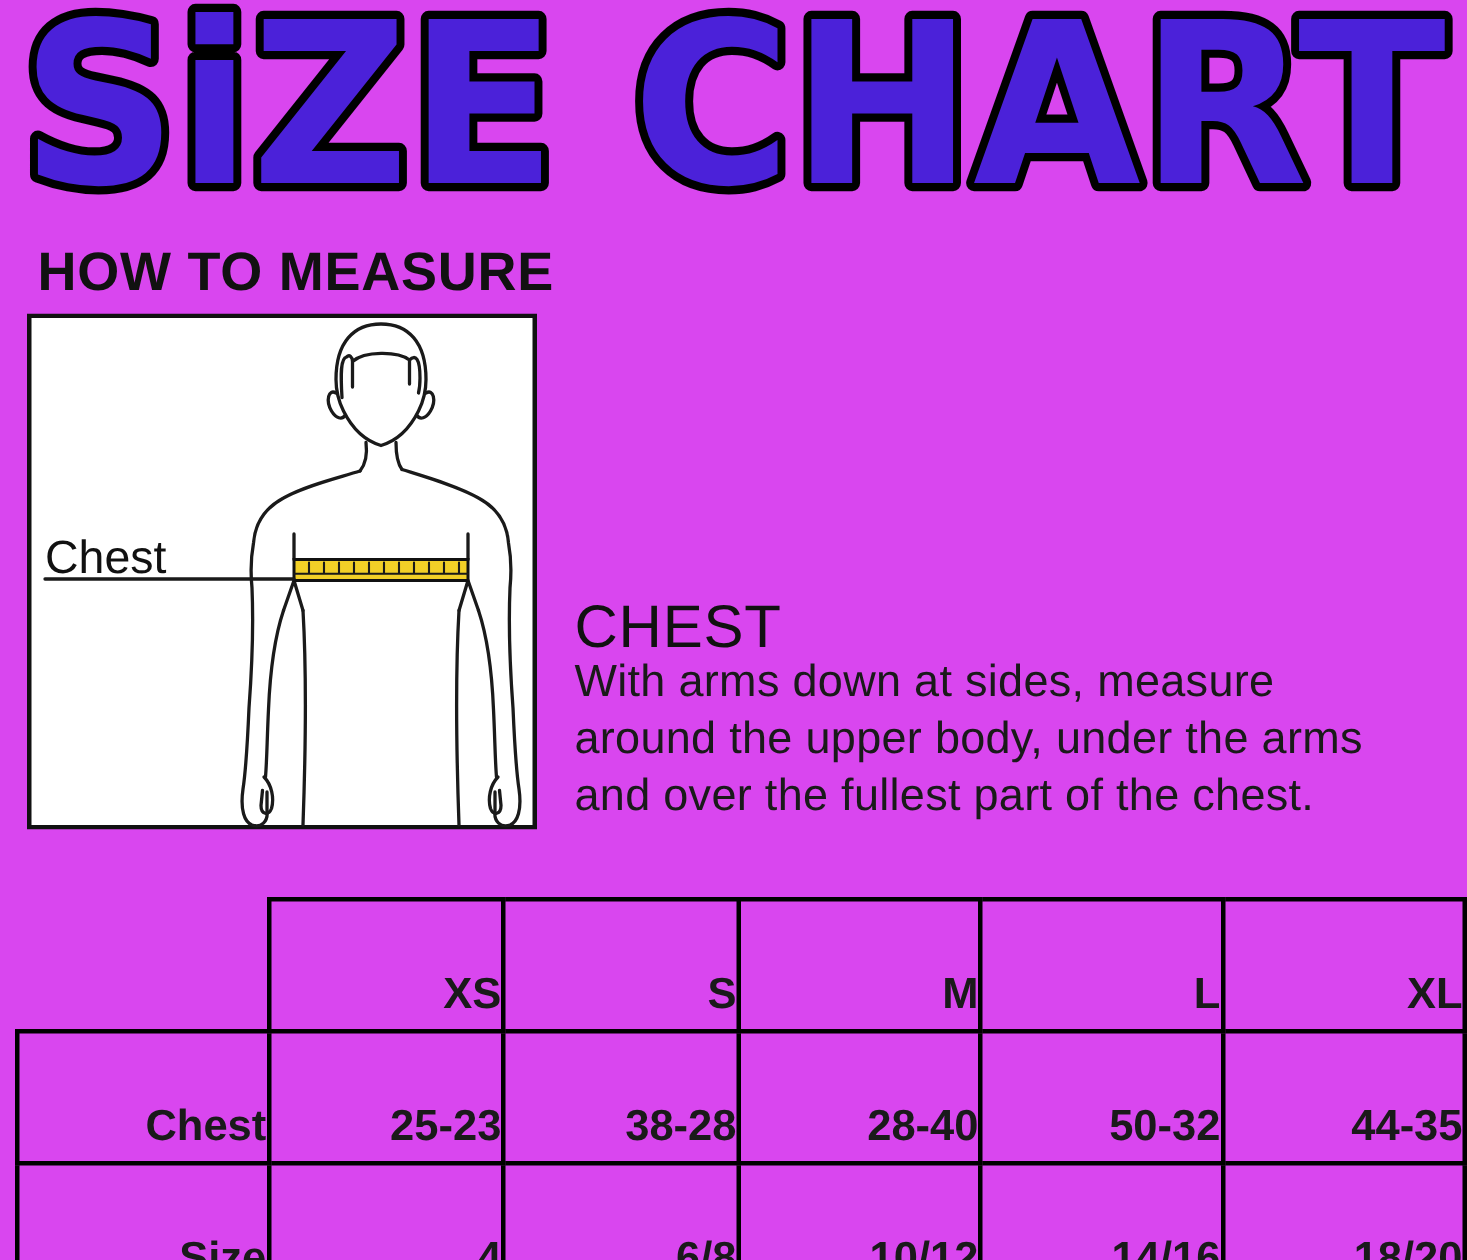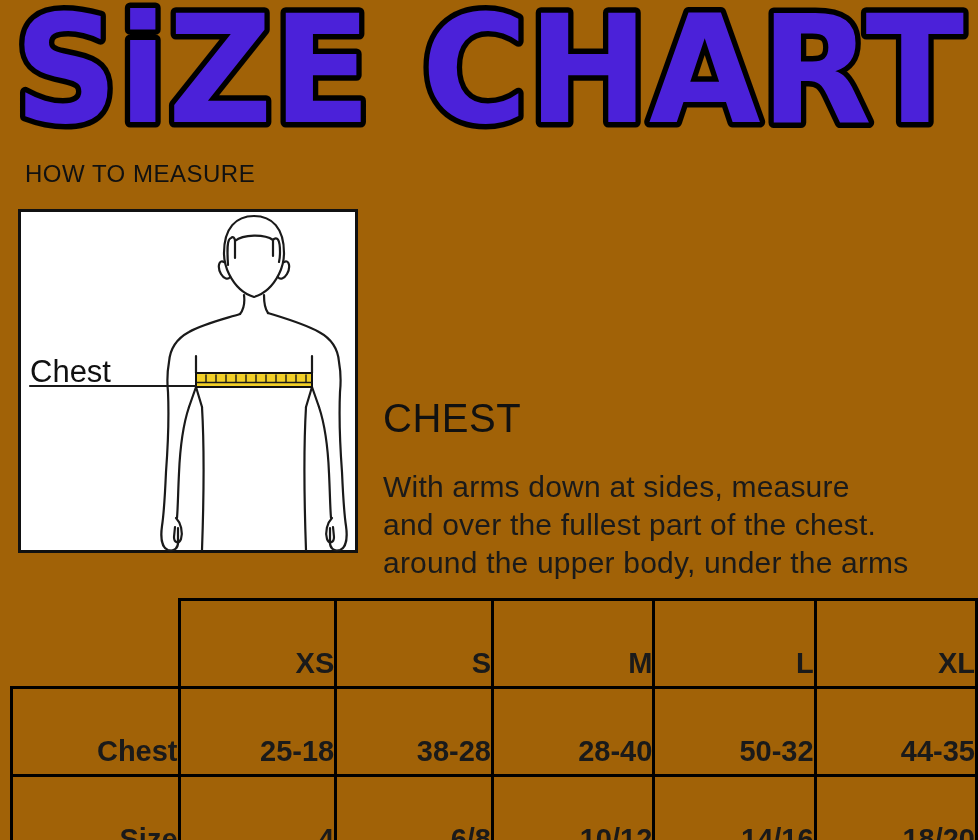--- a/index.html
+++ b/index.html
@@ -1,42 +1,42 @@
 <!DOCTYPE html>
 <html><head>
 <meta charset="utf-8">
 <style>
   html,body{margin:0;padding:0;background:#ffffff;}
   #page{
-    position:relative;width:978px;height:840px;background:#a16207;overflow:hidden;
+    position:relative;width:978px;height:840px;background:#d946ef;overflow:hidden;
     font-family:"Liberation Sans",sans-serif;color:#1a1a1a;
   }
   
   #title-svg{position:absolute;left:0;top:0;}
   #title-svg text{
     font-family:"DejaVu Sans",sans-serif;font-weight:bold;font-size:150px;
     stroke:#000000;stroke-width:11px;stroke-linejoin:round;paint-order:stroke;
   }
   
   .how-heading{
-    position:absolute;left:25px;top:160px;font-size:24px;font-weight:normal;
+    position:absolute;left:25px;top:160px;font-size:36px;font-weight:bold;
     letter-spacing:0.5px;color:#111;
   }
   
   #diagram-svg{position:absolute;left:18px;top:209px;}
   #diagram-svg .bodyline{fill:none;stroke:#1a1a1a;stroke-width:2.2;stroke-linecap:round;stroke-linejoin:round;}
   #diagram-svg .thin{stroke-width:1.4;}
   #diagram-svg text{font-family:"Liberation Sans",sans-serif;font-size:31px;fill:#111;}
   
   .chest-heading{
     position:absolute;left:383px;top:396px;font-size:40px;font-weight:400;
     letter-spacing:0.5px;color:#111;
   }
   .chest-desc{
-    position:absolute;left:383px;top:468px;font-size:30px;line-height:38px;
+    position:absolute;left:383px;top:436px;font-size:30px;line-height:38px;
     letter-spacing:0.2px;color:#1a1a1a;
   }
   
   #size-table{
     position:absolute;left:10px;top:598px;border-collapse:collapse;table-layout:fixed;
   }
   #size-table td,#size-table th{
     border:3px solid #000;width:157px;height:77px;vertical-align:bottom;
     text-align:right;padding:0 0 8px 14px;font-size:29px;font-weight:700;color:#1a1a1a;
     line-height:1.05;overflow:hidden;
@@ -90,37 +90,37 @@
       <path class="bodyline thin" d="M188,166 L188,173 M198,166 L198,173 M208,166 L208,173 M218,166 L218,173 M228,166 L228,173 M238,166 L238,173 M248,166 L248,173 M258,166 L258,173 M268,166 L268,173 M278,166 L278,173 M288,166 L288,173"></path>
     </g>
 
     <text x="12" y="173">Chest</text>
     <path class="bodyline" d="M12,177 L178,177"></path>
   </svg>
 
   <div class="chest-heading">CHEST</div>
   <div class="chest-desc">
     <div>With arms down at sides, measure</div>
+    <div>around the upper body, under the arms</div>
     <div>and over the fullest part of the chest.</div>
-    <div>around the upper body, under the arms</div>
   </div>
 
   <table id="size-table">
     <tbody>
         <tr>
       <td class="blank"></td>
       <th>XS</th>
       <th>S</th>
       <th>M</th>
       <th>L</th>
       <th>XL</th>
     </tr>
     <tr>
       <td class="rowlabel">Chest</td>
-      <td>25-18</td>
+      <td>25-23</td>
       <td>38-28</td>
       <td>28-40</td>
       <td>50-32</td>
       <td>44-35</td>
     </tr>
     <tr>
       <td class="rowlabel">Size</td>
       <td>4</td>
       <td>6/8</td>
       <td>10/12</td>

